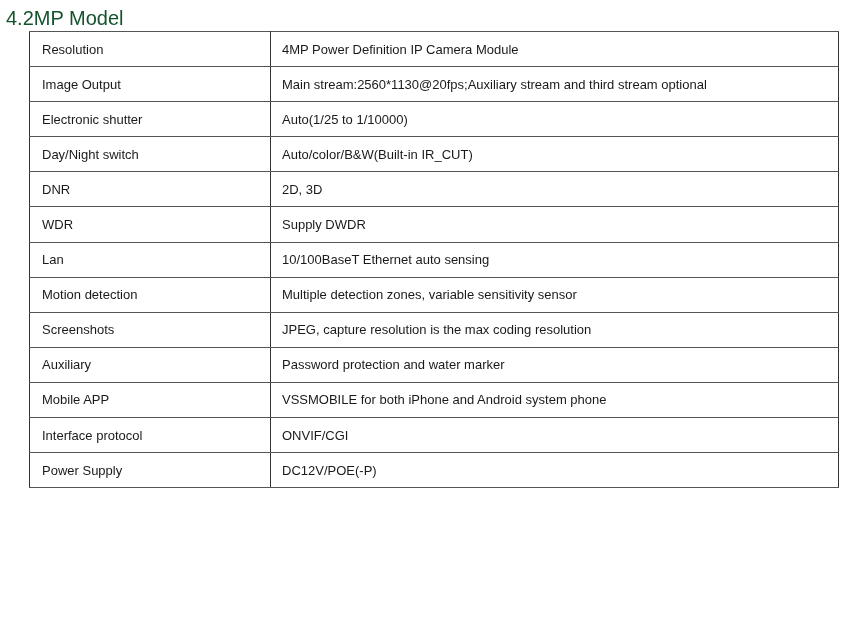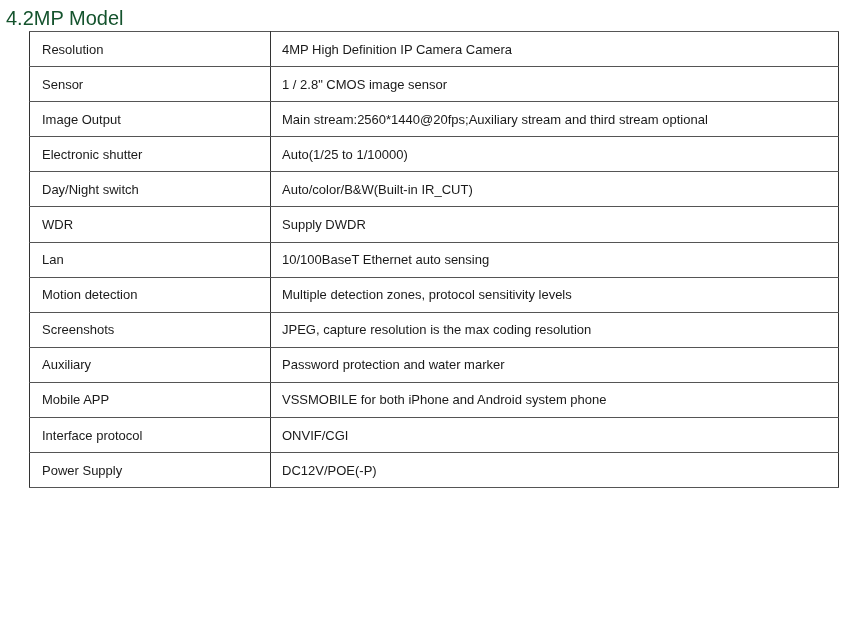--- a/index.html
+++ b/index.html
@@ -28,49 +28,49 @@
 </style>
 </head>
 <body>
 
 <div class="title">4.2MP Model</div>
 
 <table class="specs">
   <tbody>
     <tr>
         <td class="key">Resolution</td>
-        <td class="val">4MP High Definition IP Camera Camera</td>
-      </tr>
-    <tr>
-        <td class="key">Sensor</td>
-        <td class="val">1 / 2.8" CMOS image sensor</td>
+        <td class="val">4MP Power Definition IP Camera Module</td>
       </tr>
     <tr>
         <td class="key">Image Output</td>
-        <td class="val">Main stream:2560*1440@20fps;Auxiliary stream and third stream optional</td>
+        <td class="val">Main stream:2560*1130@20fps;Auxiliary stream and third stream optional</td>
       </tr>
     <tr>
         <td class="key">Electronic shutter</td>
         <td class="val">Auto(1/25 to 1/10000)</td>
       </tr>
     <tr>
         <td class="key">Day/Night switch</td>
         <td class="val">Auto/color/B&amp;W(Built-in IR_CUT)</td>
+      </tr>
+    <tr>
+        <td class="key">DNR</td>
+        <td class="val">2D, 3D</td>
       </tr>
     <tr>
         <td class="key">WDR</td>
         <td class="val">Supply DWDR</td>
       </tr>
     <tr>
         <td class="key">Lan</td>
         <td class="val">10/100BaseT Ethernet auto sensing</td>
       </tr>
     <tr>
         <td class="key">Motion detection</td>
-        <td class="val">Multiple detection zones, protocol sensitivity levels</td>
+        <td class="val">Multiple detection zones, variable sensitivity sensor</td>
       </tr>
     <tr>
         <td class="key">Screenshots</td>
         <td class="val">JPEG, capture resolution is the max coding resolution</td>
       </tr>
     <tr>
         <td class="key">Auxiliary</td>
         <td class="val">Password protection and water marker</td>
       </tr>
     <tr>

